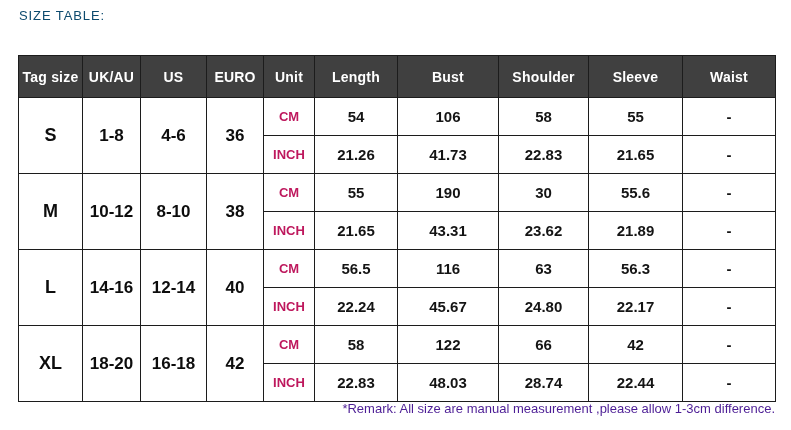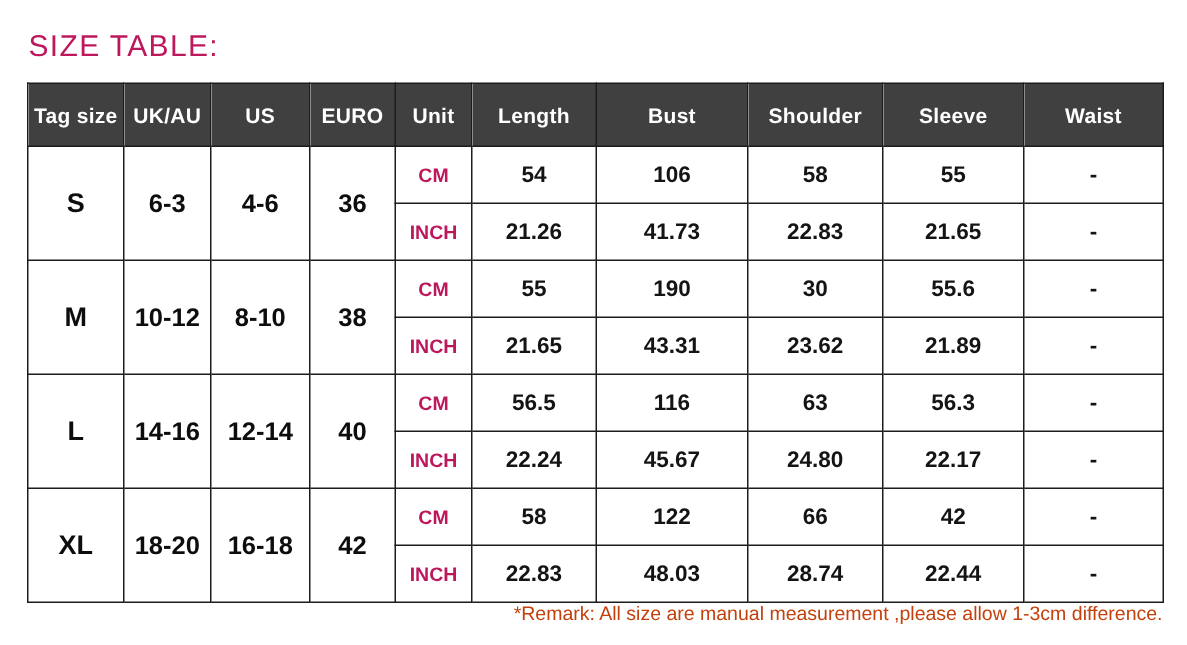--- a/index.html
+++ b/index.html
@@ -2,43 +2,43 @@
 <html><head>
 <meta charset="utf-8">
 <style>
   html, body { margin:0; padding:0; }
   body {
     width:791px; height:430px; background:#ffffff; position:relative;
     font-family:"Liberation Sans", sans-serif; color:#111;
     overflow:hidden;
   }
   .title {
-    position:absolute; left:19px; top:20px;
-    font-size:20px; font-weight:400; color:#be185d; letter-spacing:0.9px;
+    position:absolute; left:19px; top:8px;
+    font-size:13px; font-weight:400; color:#0c4a6e; letter-spacing:0.9px;
   }
   table.size-table {
     position:absolute; left:18px; top:55px;
     border-collapse:collapse; table-layout:fixed;
   }
   .size-table th, .size-table td {
     border:1px solid #1c1c1c; text-align:center; vertical-align:middle;
     padding:0; overflow:hidden;
   }
   .size-table th {
     background:#404040; color:#ffffff; font-size:14px; font-weight:bold;
     height:41px; letter-spacing:0.2px;
   }
   td.sub { height:37px; }
   td.size-cell  { font-size:18px; font-weight:bold; color:#0d0d0d; }
   td.range-cell { font-size:17px; font-weight:bold; color:#0d0d0d; }
   td.unit-cell  { font-size:13px; font-weight:bold; color:#be185d; }
   td.val-cell   { font-size:15px; font-weight:700; color:#141414; }
   .remark {
     position:absolute; right:16px; top:401px;
-    font-size:13px; color:#c2410c;
+    font-size:13px; color:#4c1d95;
   }
 </style>
 </head>
 <body>
 
 <div class="title">SIZE TABLE:</div>
 
 <table class="size-table">
   <colgroup>
     <col style="width:64px">
@@ -63,21 +63,21 @@
       <th>Bust</th>
       <th>Shoulder</th>
       <th>Sleeve</th>
       <th>Waist</th>
     </tr>
   </thead>
   <tbody>
 
     <tr>
       <td class="size-cell sub" rowspan="2">S</td>
-      <td class="range-cell sub" rowspan="2">6-3</td>
+      <td class="range-cell sub" rowspan="2">1-8</td>
       <td class="range-cell sub" rowspan="2">4-6</td>
       <td class="range-cell sub" rowspan="2">36</td>
       <td class="unit-cell sub">CM</td>
       <td class="val-cell sub">54</td>
       <td class="val-cell sub">106</td>
       <td class="val-cell sub">58</td>
       <td class="val-cell sub">55</td>
       <td class="val-cell sub">-</td>
     </tr>
     <tr>

